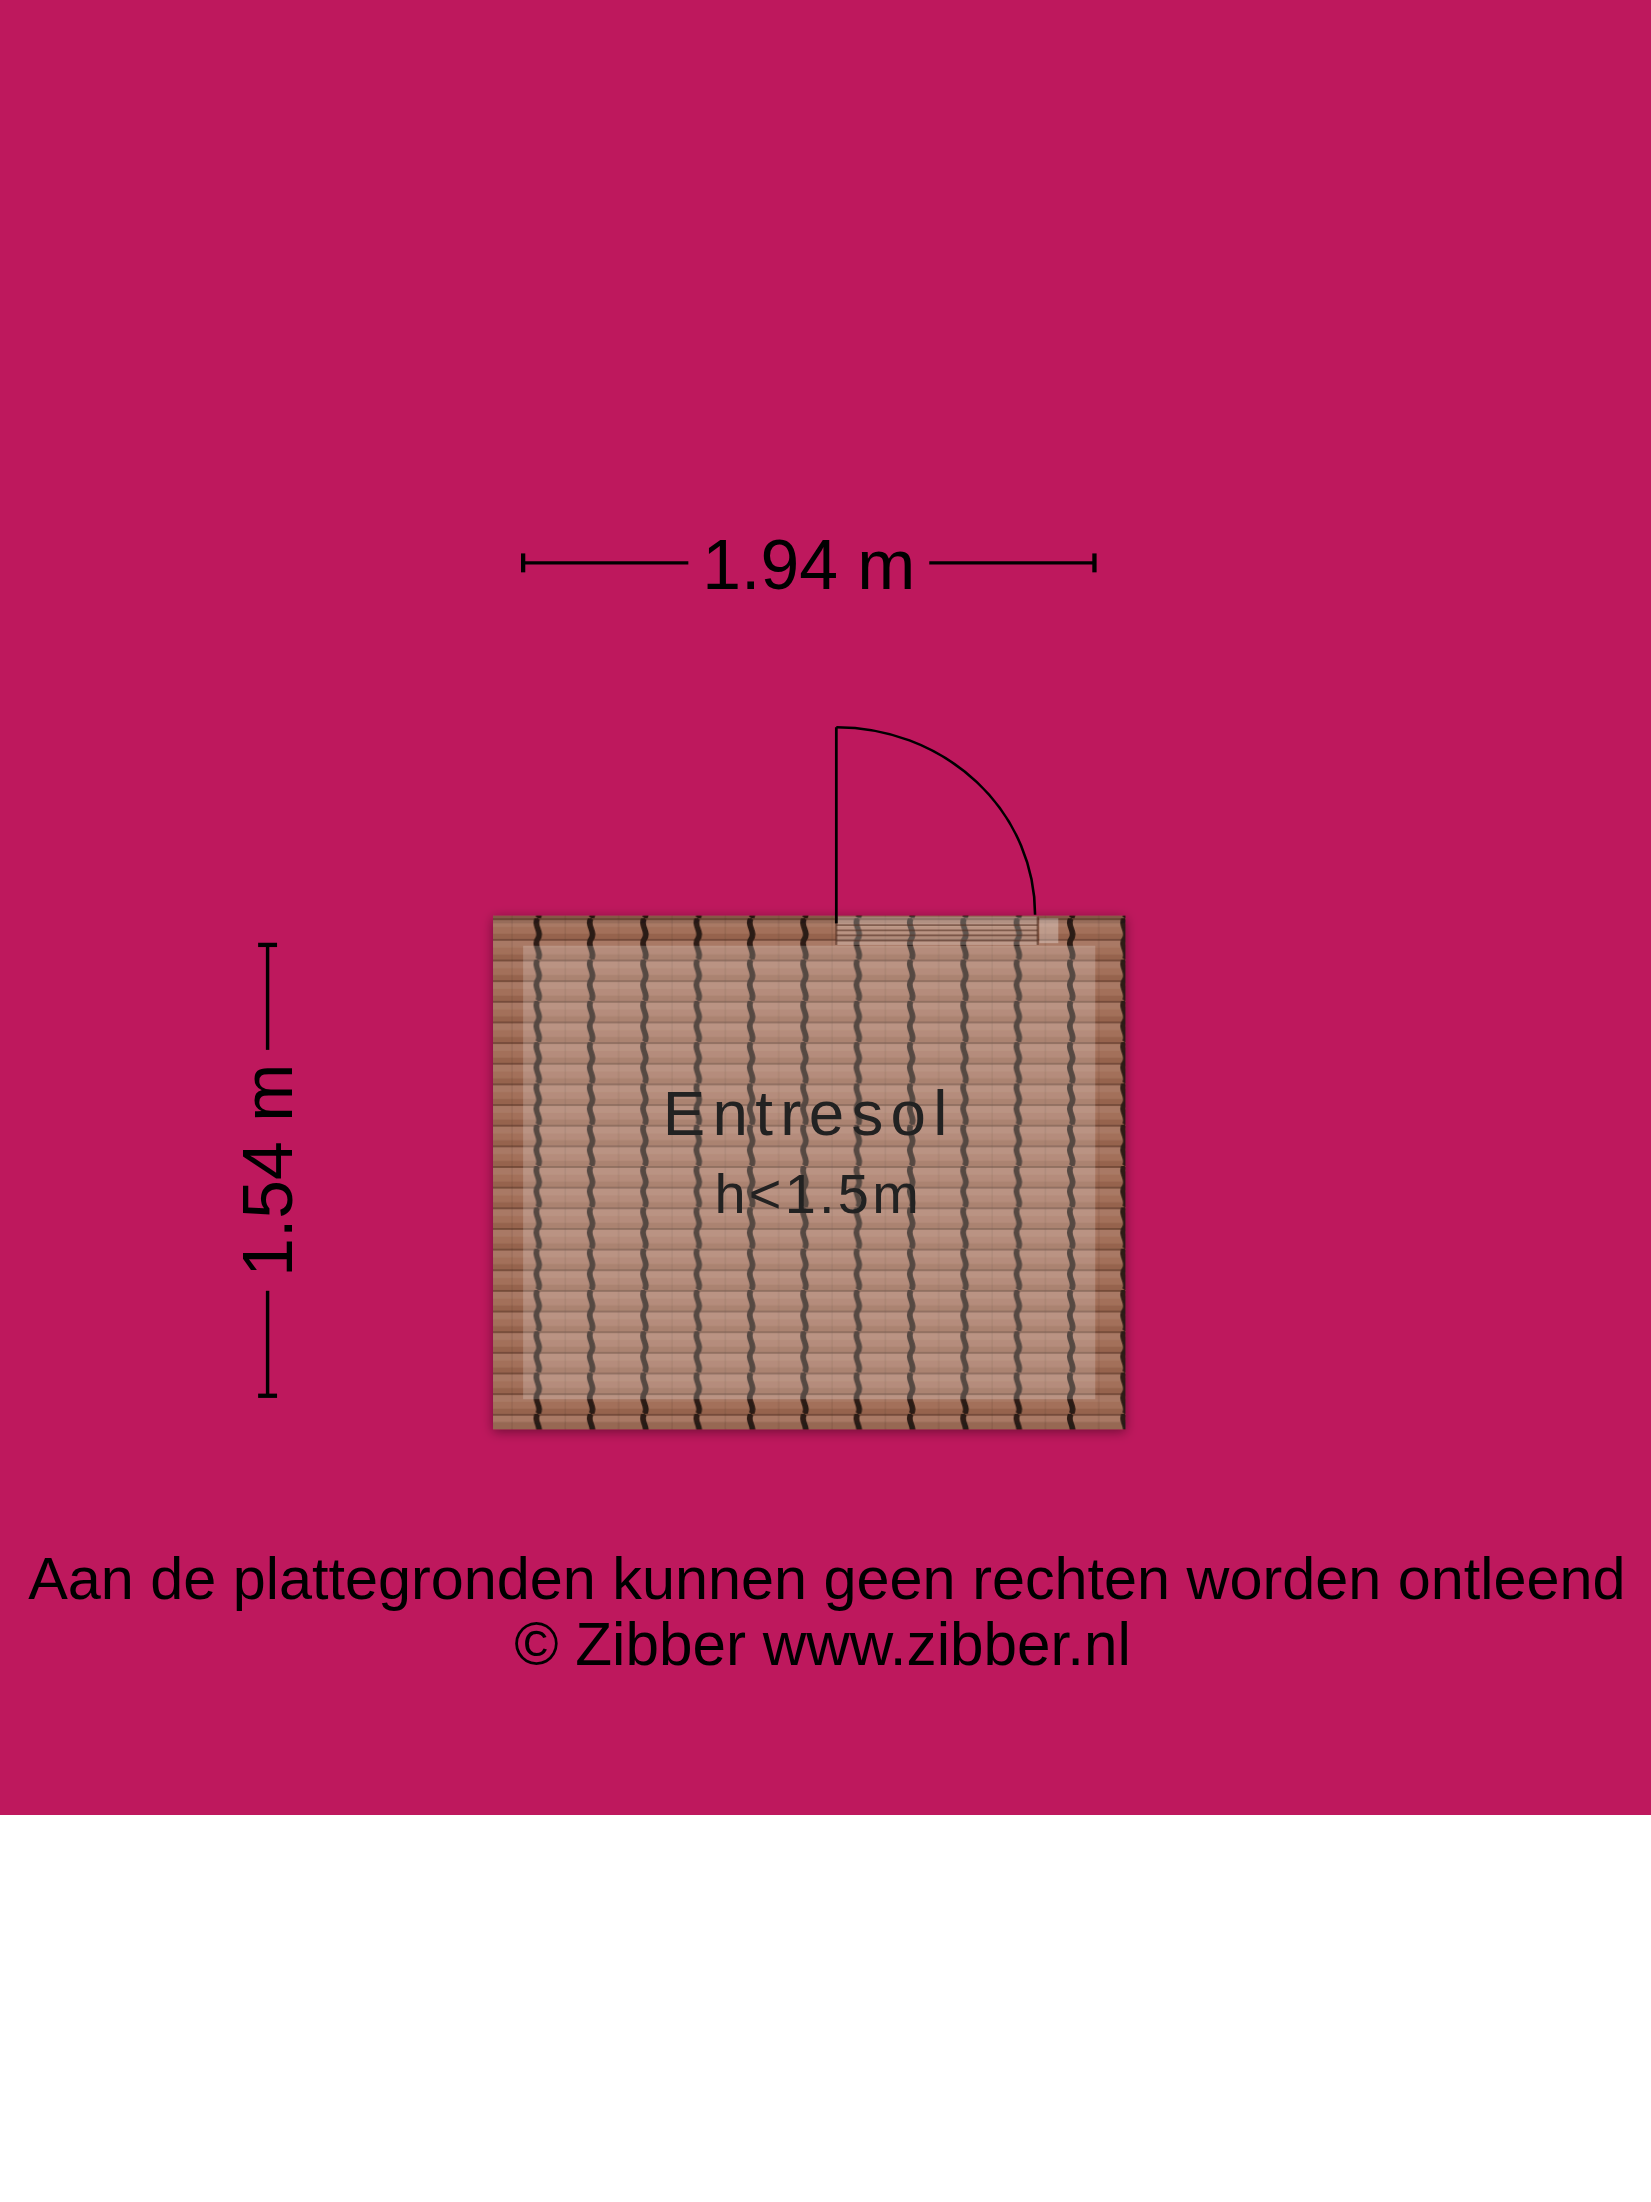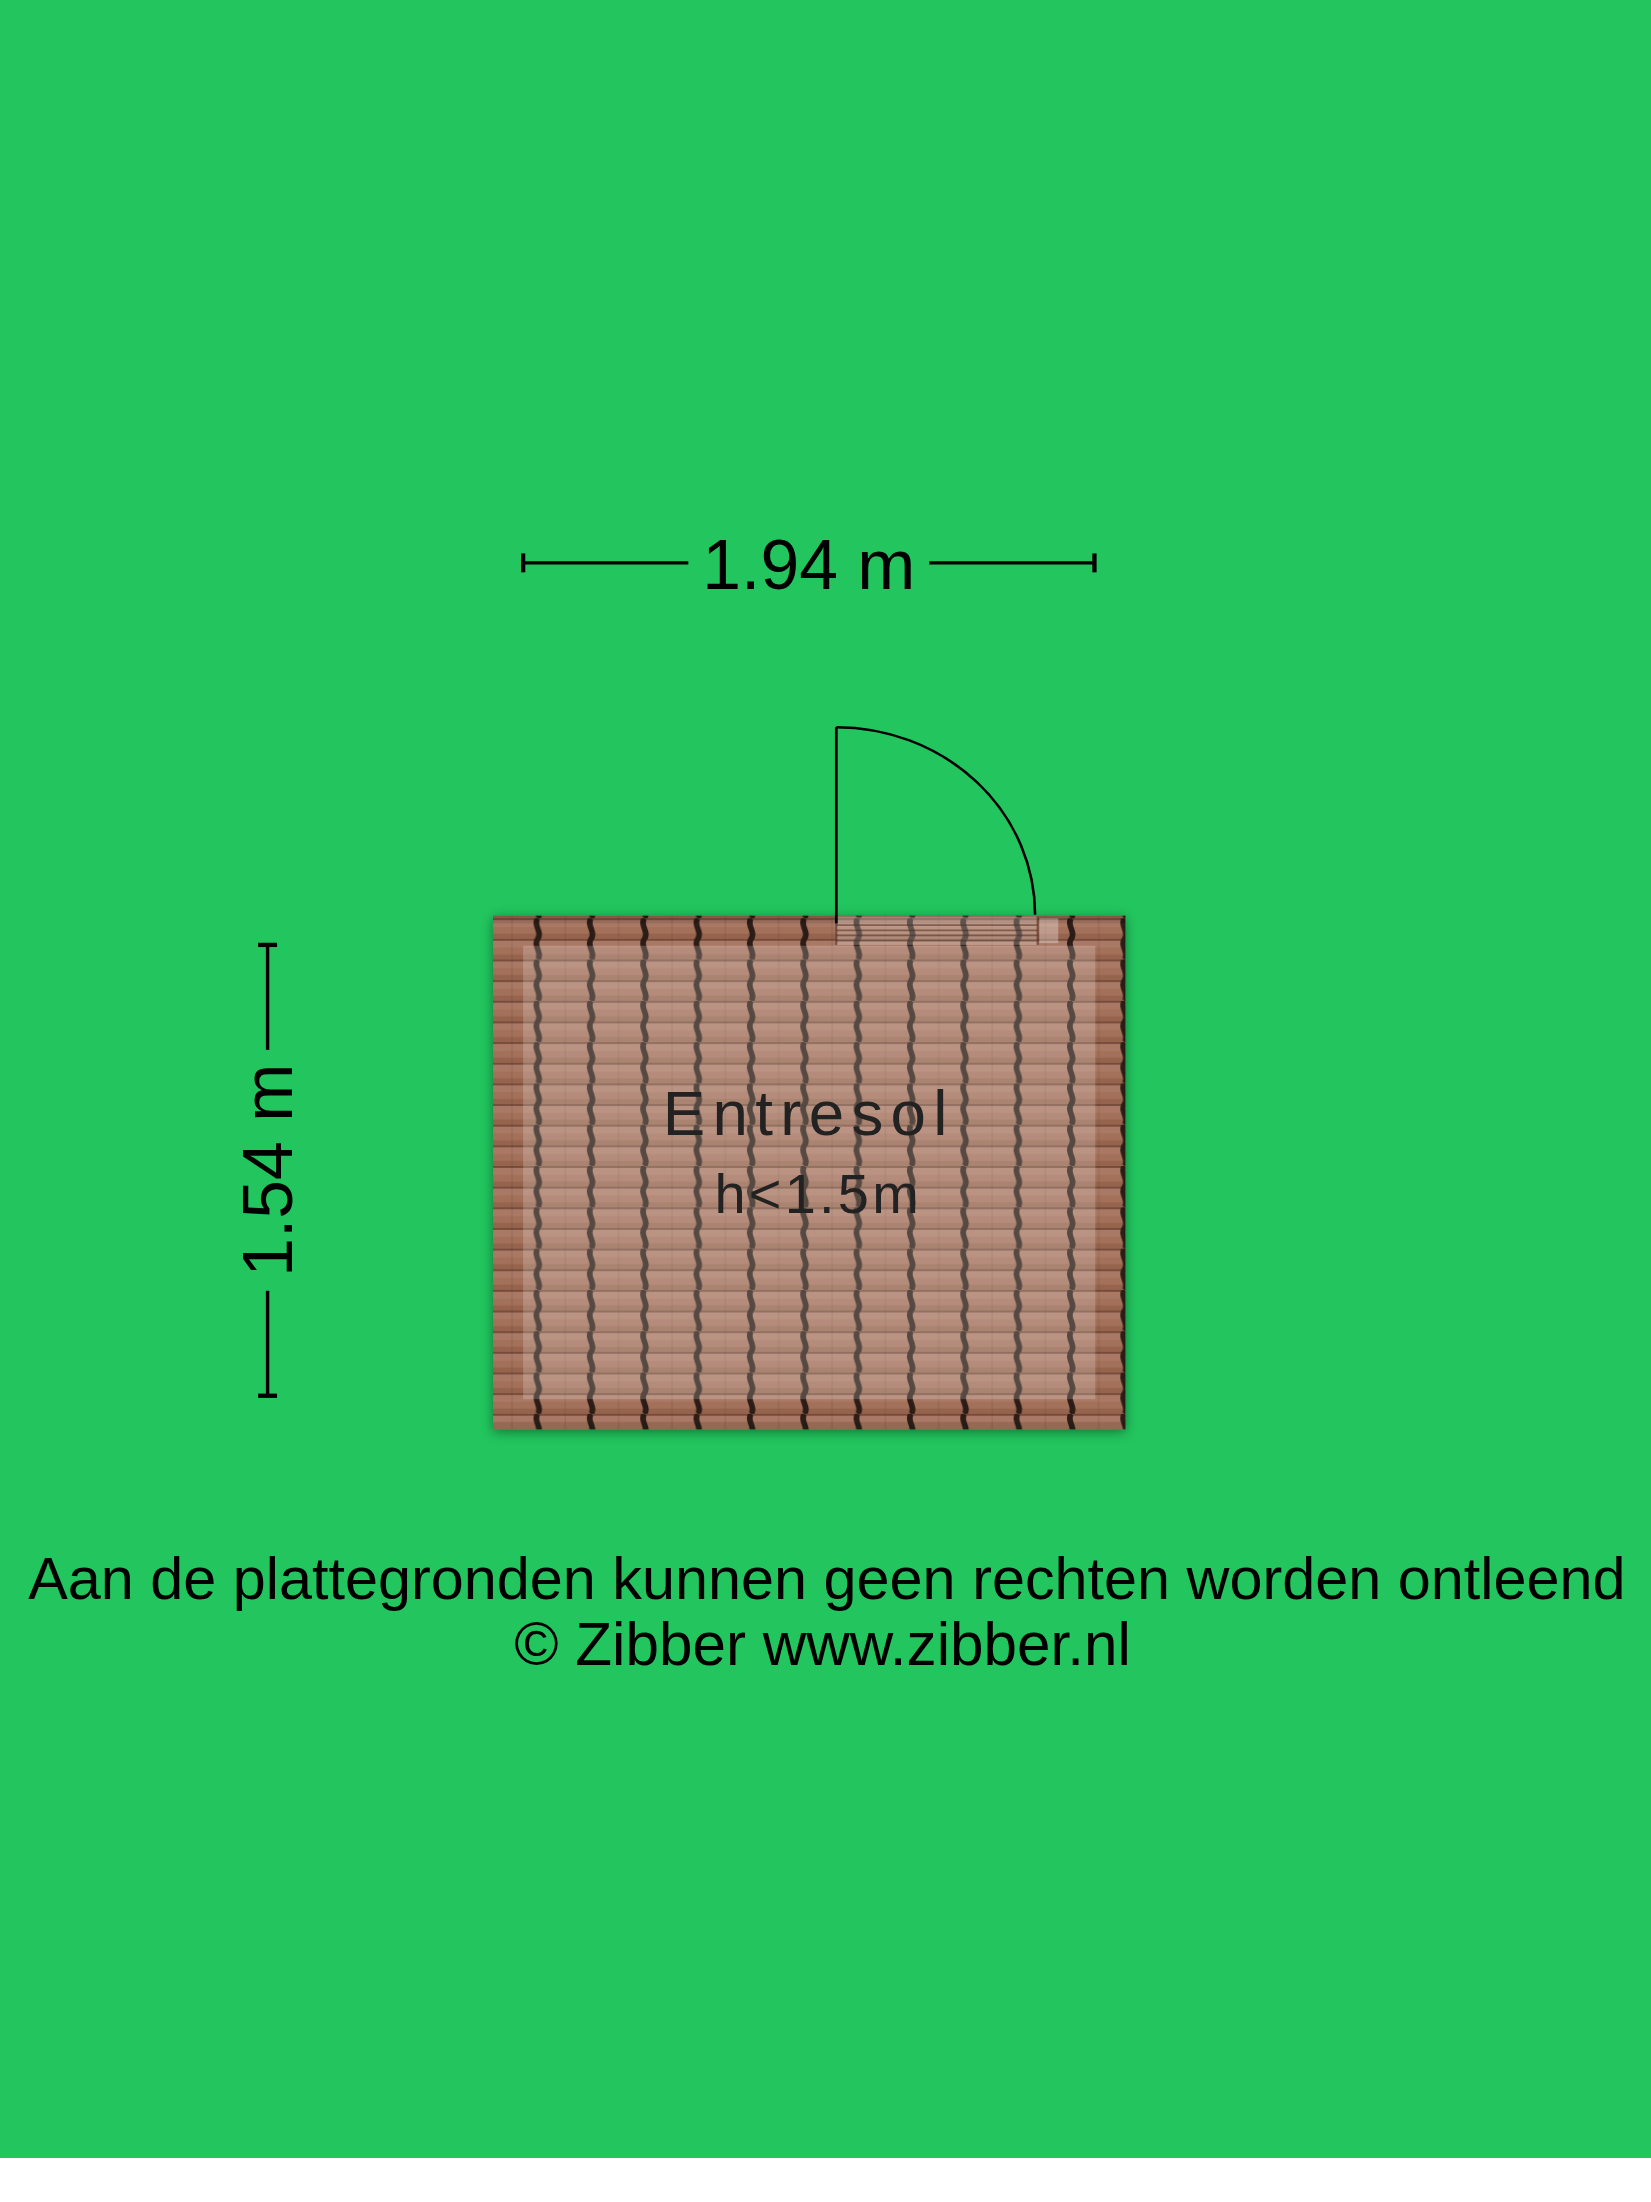--- a/index.html
+++ b/index.html
@@ -1,16 +1,16 @@
 <!DOCTYPE html>
 <html style="font-size:13.8px"><head>
 <meta charset="utf-8">
 <style>
   html,body{margin:0;padding:0;background:#ffffff;}
-  .page{position:relative;width:1652px;height:2158px;background:#22c55e;overflow:hidden;font-family:"Liberation Sans",sans-serif;}
+  .page{position:relative;width:1652px;height:1815px;background:#be185d;overflow:hidden;font-family:"Liberation Sans",sans-serif;}
 </style>
 </head>
 <body>
 <div class="page">
 <svg width="1652" height="2203" viewBox="0 0 1920 2560" xmlns="http://www.w3.org/2000/svg">
   <defs>
     <pattern id="tiles" x="573" y="1067" width="62" height="48" patternUnits="userSpaceOnUse">
       <rect width="62" height="48" fill="#9f6a53"></rect>
       <rect y="2" width="62" height="8" fill="rgba(255,255,255,0.10)"></rect>
       <rect y="10" width="62" height="8" fill="rgba(255,255,255,0.04)"></rect>

